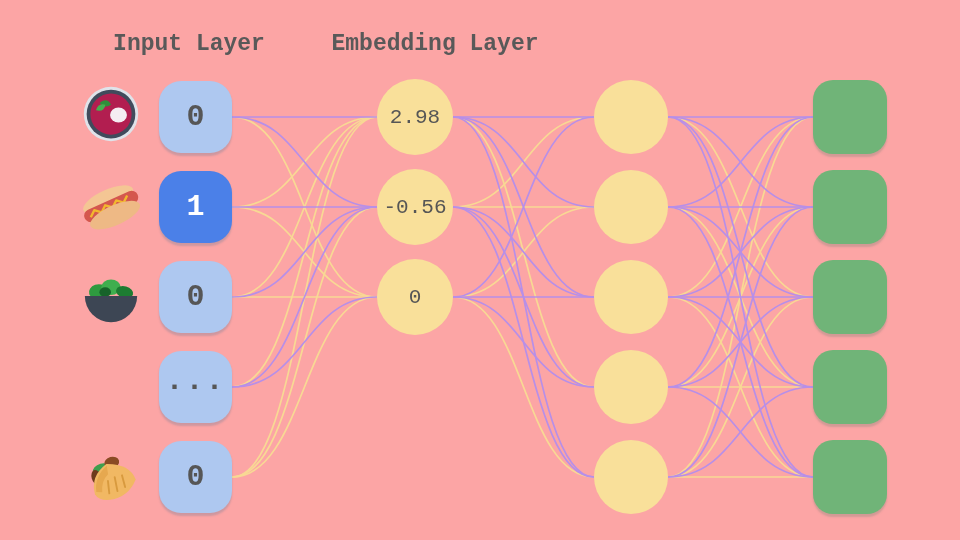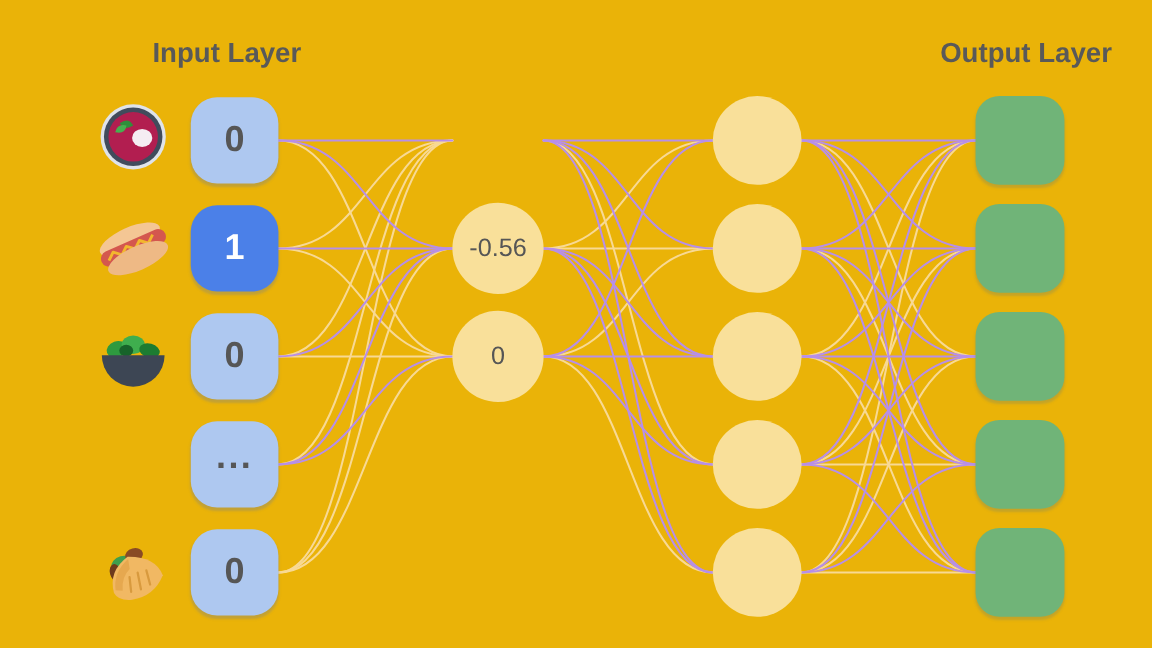--- a/index.html
+++ b/index.html
@@ -1,17 +1,17 @@
 <!DOCTYPE html>
 <html><head>
 <meta charset="utf-8">
 <style>
   html,body{margin:0;padding:0;background:#ffffff;}
   body{width:960px;height:540px;overflow:hidden;font-family:"Liberation Sans",sans-serif;}
-  .canvas{position:relative;width:960px;height:540px;background:#eab308;}
+  .canvas{position:relative;width:960px;height:540px;background:#fca5a5;font-family:Liberation Mono, monospace;}
   #edges{position:absolute;left:0;top:0;}
   .title{position:absolute;top:31px;transform:translateX(-50%);margin:0;
          font-size:23px;font-weight:bold;color:var(--title_text,#595959);white-space:nowrap;}
   .sq{position:absolute;width:73px;height:72px;border-radius:22px;
       background:var(--input_inactive,#aec8f0);
       display:flex;align-items:center;justify-content:center;
       box-shadow:0 2.5px 2px rgba(113,125,150,.33);}
   .sq .val{font-size:30px;font-weight:bold;color:var(--value_text,#565656);}
   .sq.active{background:var(--input_active,#4b80e8);}
   .sq.active .val{color:var(--active_value_text,#ffffff);}
@@ -84,21 +84,21 @@
       <path d="M 668 297 C 740.5 297, 740.5 297, 813 297" fill="none" stroke="#b78fe8" stroke-width="1.7" stroke-linecap="round"></path>
       <path d="M 668 297 C 740.5 297, 740.5 387, 813 387" fill="none" stroke="#b78fe8" stroke-width="1.7" stroke-linecap="round"></path>
       <path d="M 668 387 C 740.5 387, 740.5 117, 813 117" fill="none" stroke="#b78fe8" stroke-width="1.7" stroke-linecap="round"></path>
       <path d="M 668 387 C 740.5 387, 740.5 297, 813 297" fill="none" stroke="#b78fe8" stroke-width="1.7" stroke-linecap="round"></path>
       <path d="M 668 387 C 740.5 387, 740.5 477, 813 477" fill="none" stroke="#b78fe8" stroke-width="1.7" stroke-linecap="round"></path>
       <path d="M 668 477 C 740.5 477, 740.5 207, 813 207" fill="none" stroke="#b78fe8" stroke-width="1.7" stroke-linecap="round"></path>
       <path d="M 668 477 C 740.5 477, 740.5 387, 813 387" fill="none" stroke="#b78fe8" stroke-width="1.7" stroke-linecap="round"></path>
     </svg>
 
   <h2 class="title" style="left:189px">Input Layer</h2>
-  <h2 class="title" style="left:855px">Output Layer</h2>
+  <h2 class="title" style="left:435px">Embedding Layer</h2>
 
   <div class="emoji" style="left:81px;top:84px">
     <svg width="60" height="60" viewBox="0 0 64 64">
       <circle cx="32" cy="32" r="29" fill="#dfe3ea"></circle>
       <circle cx="32" cy="32" r="26" fill="#414b5c"></circle>
       <circle cx="32" cy="32" r="22" fill="#b21e50"></circle>
       <ellipse cx="40" cy="33" rx="9" ry="8" fill="#f5edf2"></ellipse>
       <path d="M20 20 q8 -6 12 2 q-8 5 -12 -2" fill="#2f8f3a"></path>
       <path d="M16 28 q2 -8 10 -6 q-1 8 -10 6" fill="#46b050"></path>
     </svg>
@@ -144,20 +144,23 @@
   <div class="sq" style="left:159px;top:261px">
     <span class="val">0</span>
   </div>
   <div class="sq" style="left:159px;top:351px">
     <span class="val dots">...</span>
   </div>
   <div class="sq" style="left:159px;top:441px">
     <span class="val">0</span>
   </div>
 
+  <div class="circle emb" style="left:377px;top:79px">
+    <span class="val">2.98</span>
+  </div>
   <div class="circle emb" style="left:377px;top:169px">
     <span class="val">-0.56</span>
   </div>
   <div class="circle emb" style="left:377px;top:259px">
     <span class="val">0</span>
   </div>
 
   <div class="circle hid" style="left:594px;top:80px"></div>
   <div class="circle hid" style="left:594px;top:170px"></div>
   <div class="circle hid" style="left:594px;top:260px"></div>

